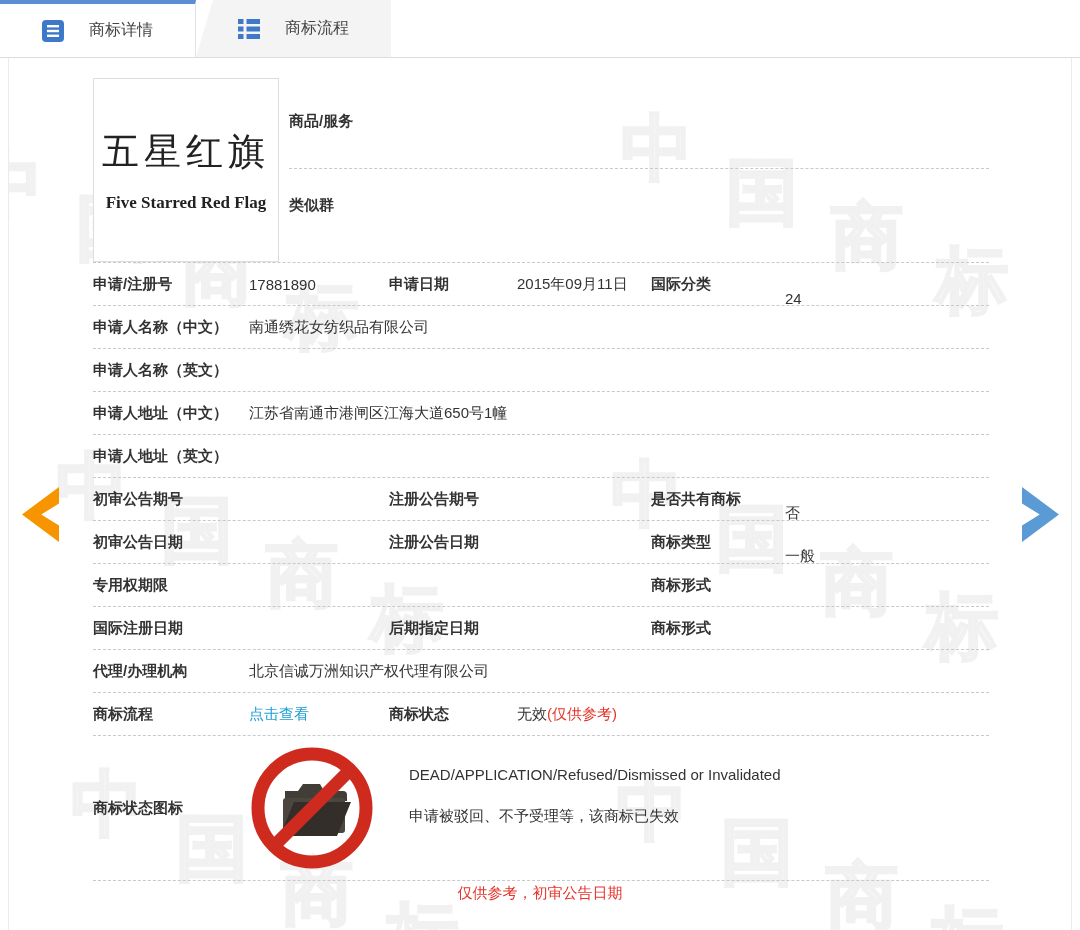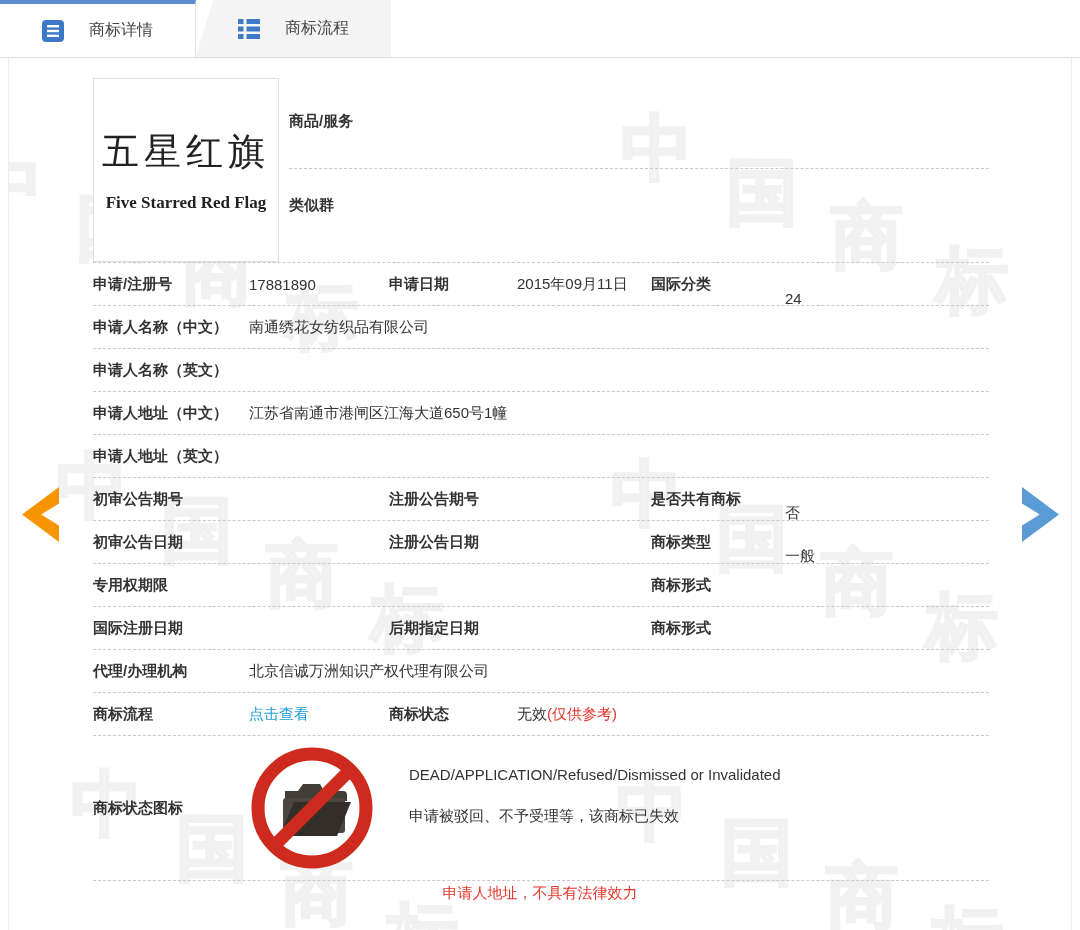--- a/index.html
+++ b/index.html
@@ -241,17 +241,17 @@
           <line x1="100" y1="26" x2="26" y2="100" stroke="#ce2a1d" stroke-width="13"></line>
         </svg>
       </span>
       <span class="status-texts">
         <div class="status-line1">DEAD/APPLICATION/Refused/Dismissed or Invalidated</div>
         <div class="status-line2">申请被驳回、不予受理等，该商标已失效</div>
       </span>
     </div>
   </div>
 
-  <div class="disclaimer">申请人地址，不具有法律效力</div>
+  <div class="disclaimer">仅供参考，初审公告日期</div>
 </div>
 
 <div class="arrow arrow-left"></div>
 <div class="arrow arrow-right"></div>
 
 </body></html>

